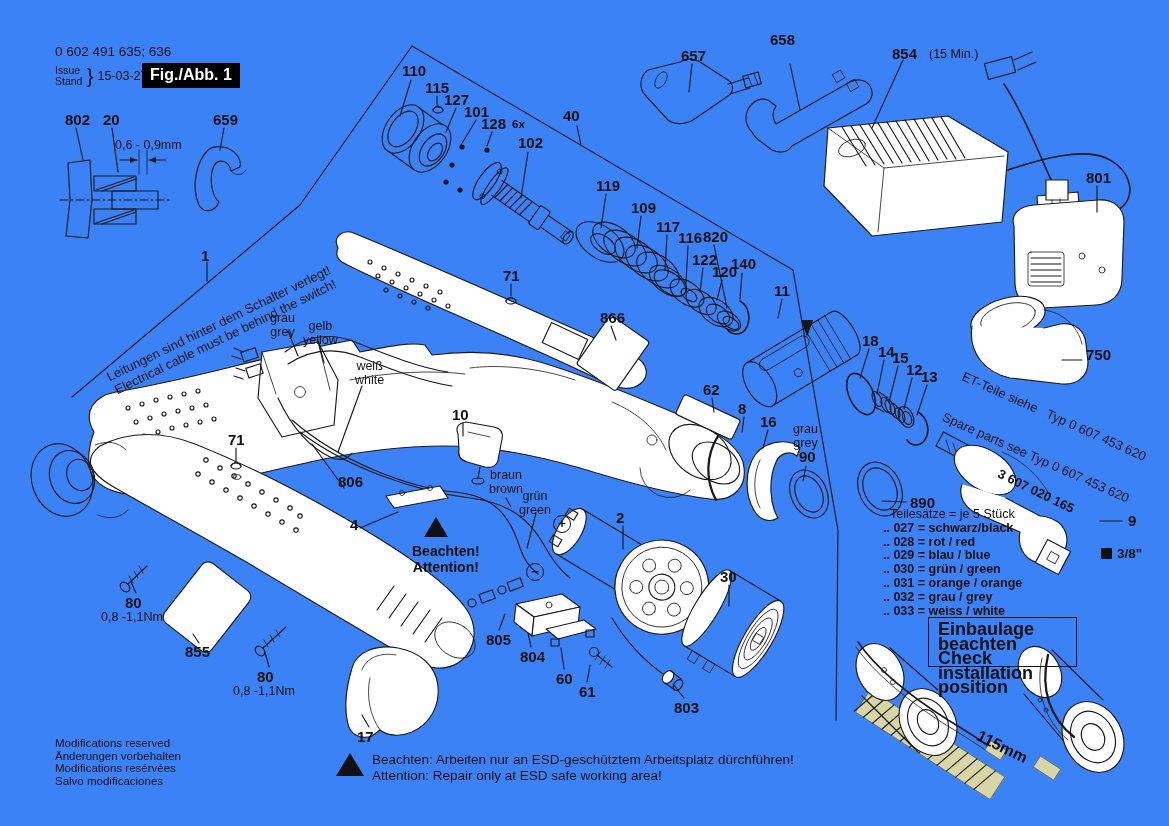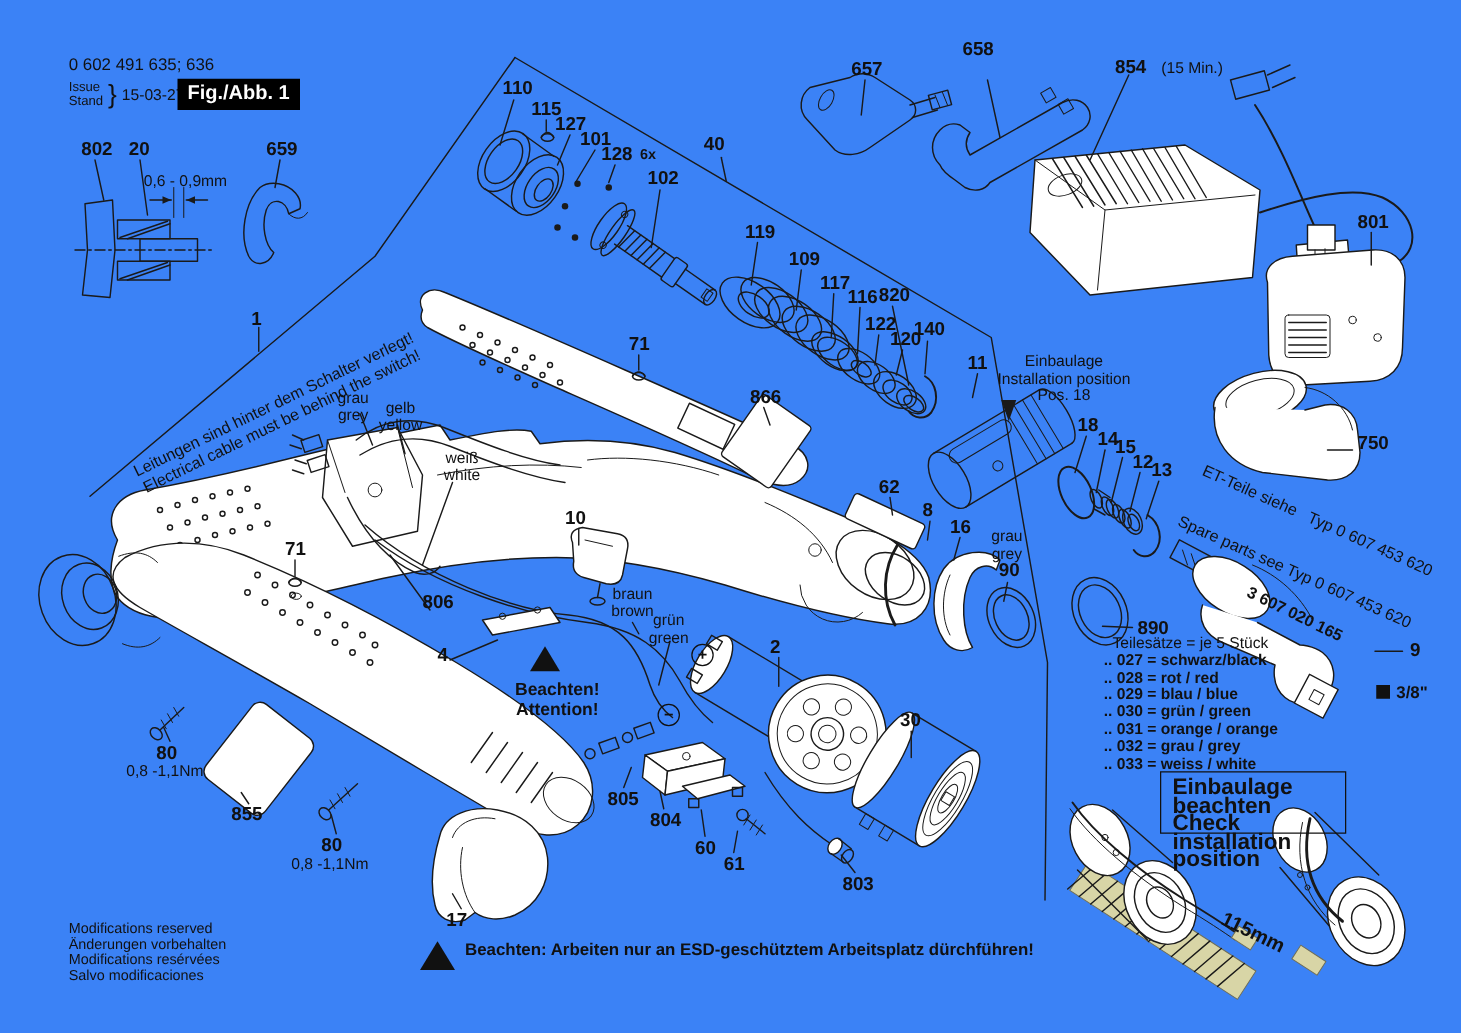--- a/index.html
+++ b/index.html
@@ -25,21 +25,21 @@
   .issue .br{font-size:21px;font-weight:300;margin:0 2px;}
   .issue .dt{font-size:12.5px;}
   .figbox{position:absolute;left:142px;top:63px;background:#000;color:#fff;font-weight:bold;
           font-size:16px;padding:3px 8px 4px;}
   .legend{position:absolute;left:883px;top:508px;font-size:12.5px;line-height:13.8px;}
   .legend .lt{margin-left:7px;}
   .legend .li{font-weight:bold;}
   .tri{position:absolute;width:0;height:0;border-left:12px solid transparent;
        border-right:12px solid transparent;border-bottom:20px solid #111;}
   .tri.big{border-left-width:14px;border-right-width:14px;border-bottom-width:23px;}
-  .esd{position:absolute;font-size:13.5px;font-weight:bold;line-height:16px;white-space:nowrap;}
+  .esd{position:absolute;font-size:13.5px;font-weight:normal;line-height:16px;white-space:nowrap;}
   .mods{position:absolute;left:55px;top:737px;font-size:11.5px;line-height:12.5px;}
   .instbox{position:absolute;left:928px;top:617px;width:149px;height:50px;border:1.6px solid #111;
            font-size:18px;font-weight:bold;line-height:14.5px;padding:4px 0 0 9px;box-sizing:border-box;}
   .pm{position:absolute;width:16px;height:16px;border:1.4px solid #111;border-radius:50%;
       font-size:13px;font-weight:bold;text-align:center;line-height:15px;}
   .sq{display:inline-block;width:11px;height:11px;background:#111;margin-right:5px;vertical-align:-1px;}
   .sq38{position:absolute;left:1101px;top:546px;font-size:13.5px;font-weight:bold;}
 </style>
 </head>
 <body>
@@ -686,25 +686,20 @@
   <div>Leitungen sind hinter dem Schalter verlegt!</div>
   <div>Electrical cable must be behind the switch!</div>
 </div>
 <div class="rot" style="left:1048px;top:430px;transform:translate(-50%,-50%) rotate(24deg);font-size:13px;line-height:15px;white-space:pre">
   <div>ET-Teile siehe   Typ 0 607 453 620</div>
   <div>Spare parts see Typ 0 607 453 620</div>
 </div>
 <div class="rot" style="left:1036px;top:491px;transform:translate(-50%,-50%) rotate(26deg);font-size:13px;font-weight:bold">3 607 020 165</div>
 <div class="rot" style="left:1002px;top:747px;transform:translate(-50%,-50%) rotate(26deg);font-size:16px;font-weight:bold">115mm</div>
 
-<div class="txt" style="left:798px;top:283px">
-  <div>Einbaulage</div>
-  <div>Installation position</div>
-  <div>Pos. 18</div>
-</div>
 
 <div class="tri" style="left:424px;top:517px"></div>
 <div class="txt b" style="left:412px;top:543px;font-size:14px;line-height:16px">
   <div>Beachten!</div>
   <div>Attention!</div>
 </div>
 
 <div class="pm" style="left:553px;top:515px">+</div>
 <div class="pm" style="left:526px;top:563px">−</div>
 
@@ -729,15 +724,16 @@
 <div class="mods">
   <div>Modifications reserved</div>
   <div>Änderungen vorbehalten</div>
   <div>Modifications resérvées</div>
   <div>Salvo modificaciones</div>
 </div>
 
 <div class="tri big" style="left:336px;top:753px"></div>
 <div class="esd" style="left:372px;top:752px">
   <div>Beachten:  Arbeiten nur an ESD-geschütztem Arbeitsplatz dürchführen!</div>
+  <div>Attention:  Repair only at ESD safe working area!</div>
 </div>
 
 </div>
 
 </body></html>

